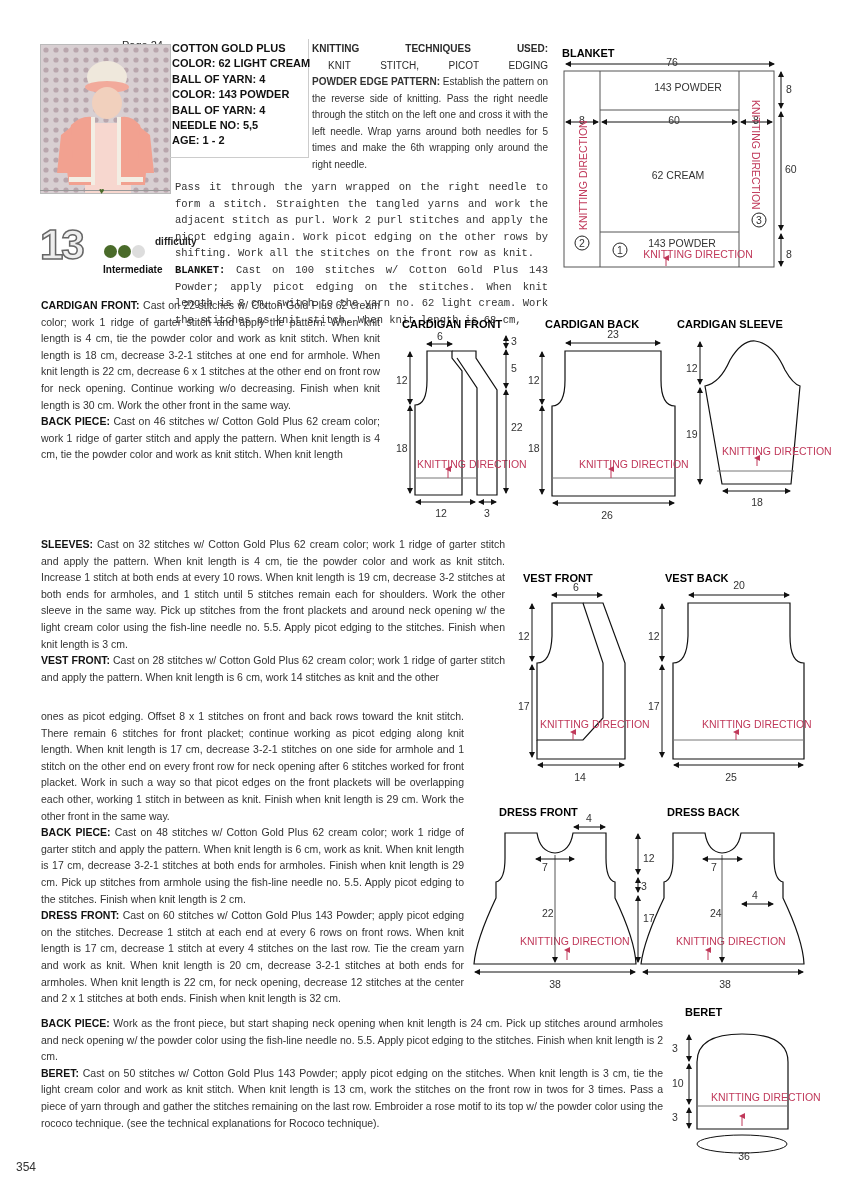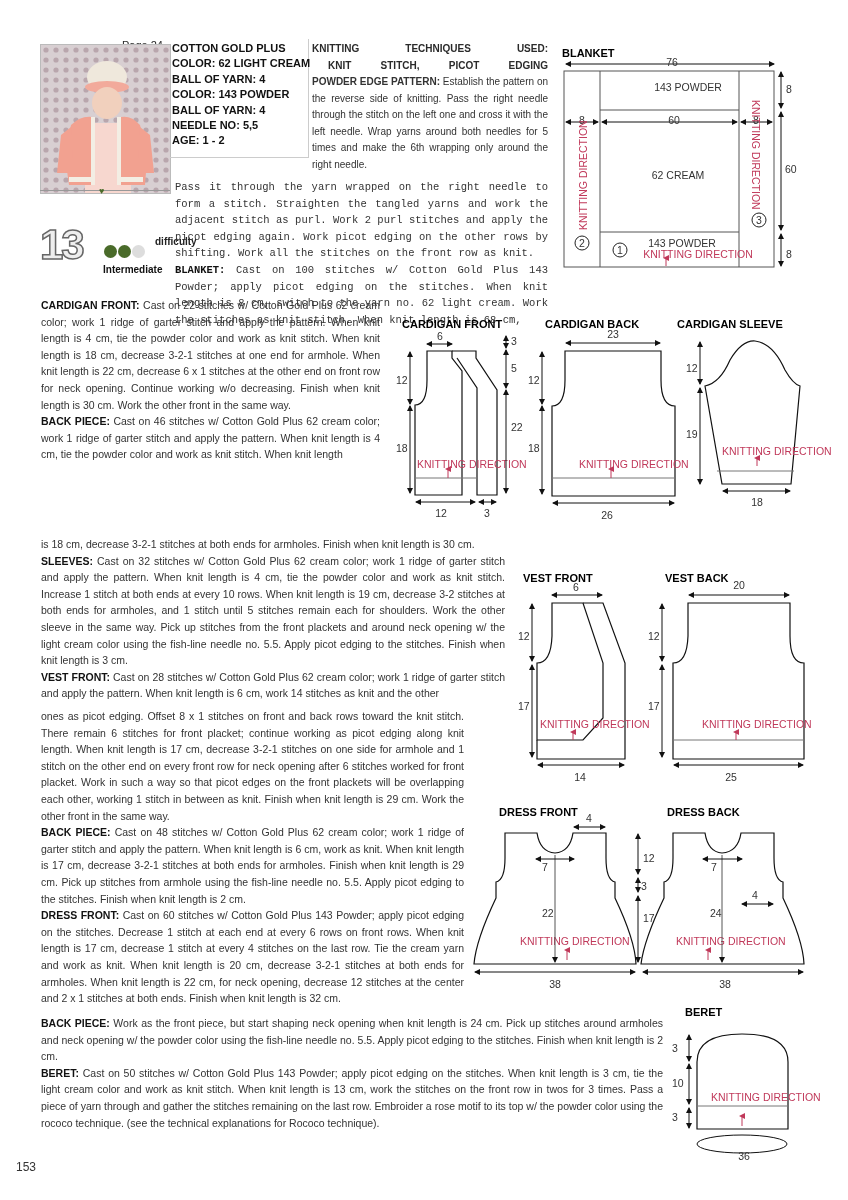--- a/index.html
+++ b/index.html
@@ -66,52 +66,51 @@
   <div>COLOR: 62 LIGHT CREAM</div>
   <div>BALL OF YARN: 4</div>
   <div>COLOR: 143 POWDER</div>
   <div>BALL OF YARN: 4</div>
   <div>NEEDLE NO: 5,5</div>
   <div>AGE: 1 - 2</div>
 </div>
 
 <div class="abs techniques">
   <div style="font-weight:bold;text-align:justify;text-align-last:justify;">KNITTING TECHNIQUES USED:</div>
-  <div style="font-weight:bold;text-align:justify;text-align-last:justify;padding-left:16px;">KNIT STITCH, PICOT EDGING</div>
+  <div style="font-weight:normal;text-align:justify;text-align-last:justify;padding-left:16px;">KNIT STITCH, PICOT EDGING</div>
   <div style="color:#333;"><b>POWDER EDGE PATTERN:</b> <span>Establish the pattern on the reverse side of knitting. Pass the right needle through the stitch on the left one and cross it with the left needle. Wrap yarns around both needles for 5 times and make the 6th wrapping only around the right needle.</span></div>
 </div>
 
 <div class="abs body-text" style="left:175px;top:179px;width:373px;font-family:Liberation Mono, monospace;">
   <div>Pass it through the yarn wrapped on the right needle to form a stitch. Straighten the tangled yarns and work the adjacent stitch as purl. Work 2 purl stitches and apply the picot edging again. Work picot edging on the other rows by shifting. Work all the stitches on the front row as knit.</div>
   <div><b>BLANKET:</b> <span>Cast on 100 stitches w/ Cotton Gold Plus 143 Powder; apply picot edging on the stitches. When knit length is 8 cm, switch to the yarn no. 62 light cream. Work the stitches as knit stitch. When knit length is 68 cm,</span></div>
 </div>
 
 <div class="abs body-text" style="left:41px;top:297px;width:339px;">
   <div><b>CARDIGAN FRONT:</b> <span>Cast on 22 stitches w/ Cotton Gold Plus 62 cream color; work 1 ridge of garter stitch and apply the pattern. When knit length is 4 cm, tie the powder color and work as knit stitch. When knit length is 18 cm, decrease 3-2-1 stitches at one end for armhole. When knit length is 22 cm, decrease 6 x 1 stitches at the other end on front row for neck opening. Continue working w/o decreasing. Finish when knit length is 30 cm. Work the other front in the same way.</span></div>
   <div><b>BACK PIECE:</b> <span>Cast on 46 stitches w/ Cotton Gold Plus 62 cream color; work 1 ridge of garter stitch and apply the pattern. When knit length is 4 cm, tie the powder color and work as knit stitch. When knit length</span></div>
 </div>
 
 <div class="abs body-text" style="left:41px;top:536px;width:464px;">
-  <div>is 18 cm, decrease 3-2-1 stitches at both ends for armholes. Finish when knit length is 30 cm.</div>
   <div><b>SLEEVES:</b> <span>Cast on 32 stitches w/ Cotton Gold Plus 62 cream color; work 1 ridge of garter stitch and apply the pattern. When knit length is 4 cm, tie the powder color and work as knit stitch. Increase 1 stitch at both ends at every 10 rows. When knit length is 19 cm, decrease 3-2 stitches at both ends for armholes, and 1 stitch until 5 stitches remain each for shoulders. Work the other sleeve in the same way. Pick up stitches from the front plackets and around neck opening w/ the light cream color using the fish-line needle no. 5.5. Apply picot edging to the stitches. Finish when knit length is 3 cm.</span></div>
   <div><b>VEST FRONT:</b> <span>Cast on 28 stitches w/ Cotton Gold Plus 62 cream color; work 1 ridge of garter stitch and apply the pattern. When knit length is 6 cm, work 14 stitches as knit and the other</span></div>
 </div>
 
 <div class="abs body-text" style="left:41px;top:708px;width:423px;">
   <div>ones as picot edging. Offset 8 x 1 stitches on front and back rows toward the knit stitch. There remain 6 stitches for front placket; continue working as picot edging along knit length. When knit length is 17 cm, decrease 3-2-1 stitches on one side for armhole and 1 stitch on the other end on every front row for neck opening after 6 stitches worked for front placket. Work in such a way so that picot edges on the front plackets will be overlapping each other, working 1 stitch in between as knit. Finish when knit length is 29 cm. Work the other front in the same way.</div>
   <div><b>BACK PIECE:</b> <span>Cast on 48 stitches w/ Cotton Gold Plus 62 cream color; work 1 ridge of garter stitch and apply the pattern. When knit length is 6 cm, work as knit. When knit length is 17 cm, decrease 3-2-1 stitches at both ends for armholes. Finish when knit length is 29 cm. Pick up stitches from armhole using the fish-line needle no. 5.5. Apply picot edging to the stitches. Finish when knit length is 2 cm.</span></div>
   <div><b>DRESS FRONT:</b> <span>Cast on 60 stitches w/ Cotton Gold Plus 143 Powder; apply picot edging on the stitches. Decrease 1 stitch at each end at every 6 rows on front rows. When knit length is 17 cm, decrease 1 stitch at every 4 stitches on the last row. Tie the cream yarn and work as knit. When knit length is 20 cm, decrease 3-2-1 stitches at both ends for armholes. When knit length is 22 cm, for neck opening, decrease 12 stitches at the center and 2 x 1 stitches at both ends. Finish when knit length is 32 cm.</span></div>
 </div>
 
 <div class="abs body-text" style="left:41px;top:1015px;width:622px;">
   <div><b>BACK PIECE:</b> <span>Work as the front piece, but start shaping neck opening when knit length is 24 cm. Pick up stitches around armholes and neck opening w/ the powder color using the fish-line needle no. 5.5. Apply picot edging to the stitches. Finish when knit length is 2 cm.</span></div>
   <div><b>BERET:</b> <span>Cast on 50 stitches w/ Cotton Gold Plus 143 Powder; apply picot edging on the stitches. When knit length is 3 cm, tie the light cream color and work as knit stitch. When knit length is 13 cm, work the stitches on the front row in twos for 3 times. Pass a piece of yarn through and gather the stitches remaining on the last row. Embroider a rose motif to its top w/ the powder color using the rococo technique. (see the technical explanations for Rococo technique).</span></div>
 </div>
 
-<div class="abs page-num">153</div>
+<div class="abs page-num">354</div>
 
 <svg class="abs" style="left:0;top:0;" width="848" height="1200">
   <defs>
     <marker id="ah" markerWidth="6" markerHeight="6" refX="5" refY="3" orient="auto">
         <path d="M0,0 L6,3 L0,6Z" fill="#111"></path>
       </marker>
     <marker id="at" markerWidth="6" markerHeight="6" refX="1" refY="3" orient="auto">
         <path d="M6,0 L0,3 L6,6Z" fill="#111"></path>
       </marker>
     <marker id="ar" markerWidth="6" markerHeight="6" refX="3" refY="3" orient="auto">

